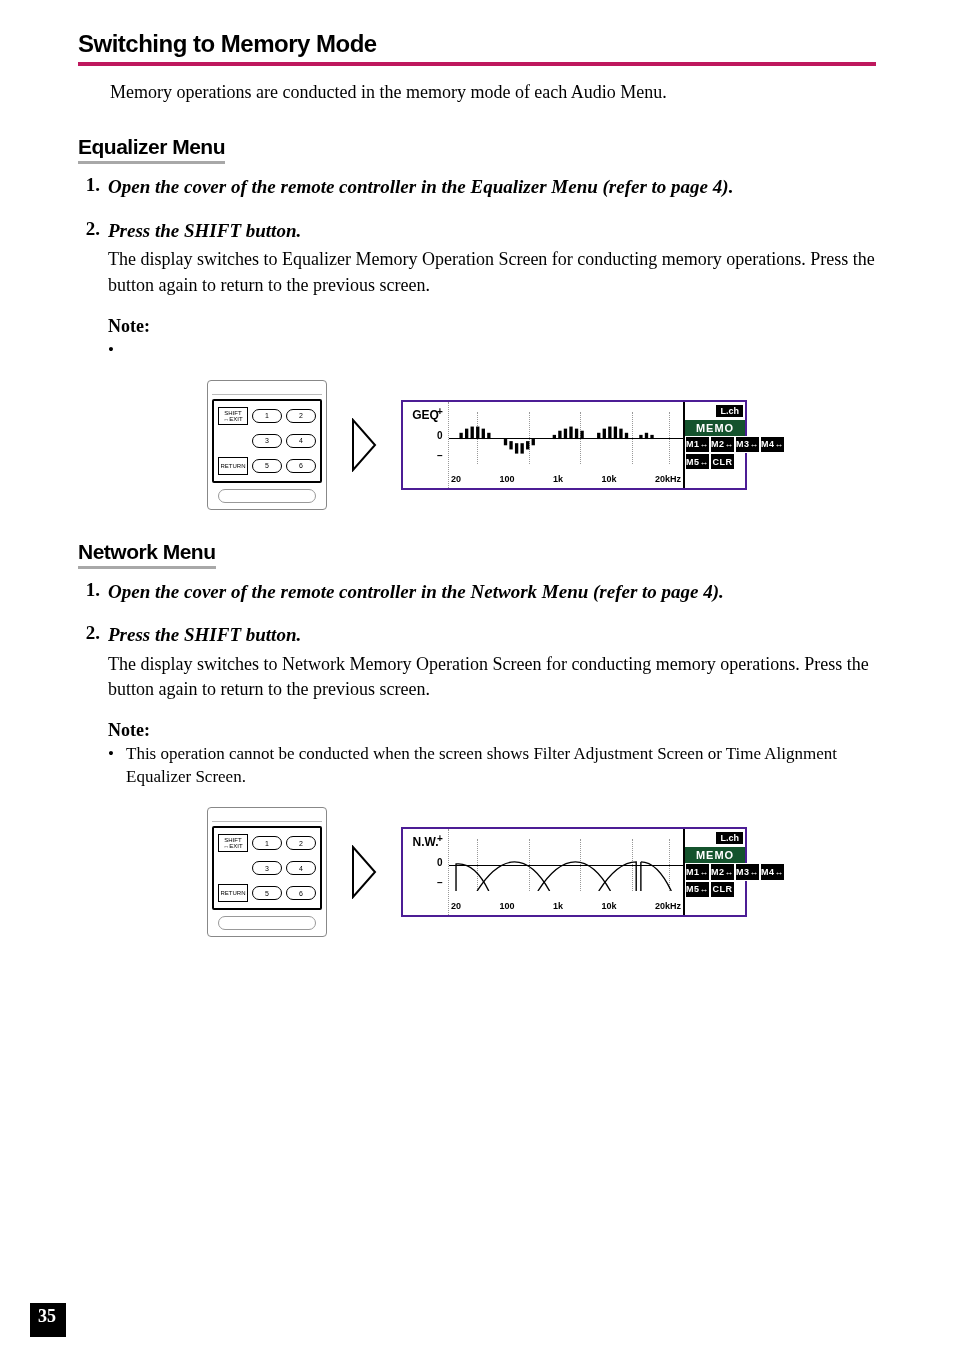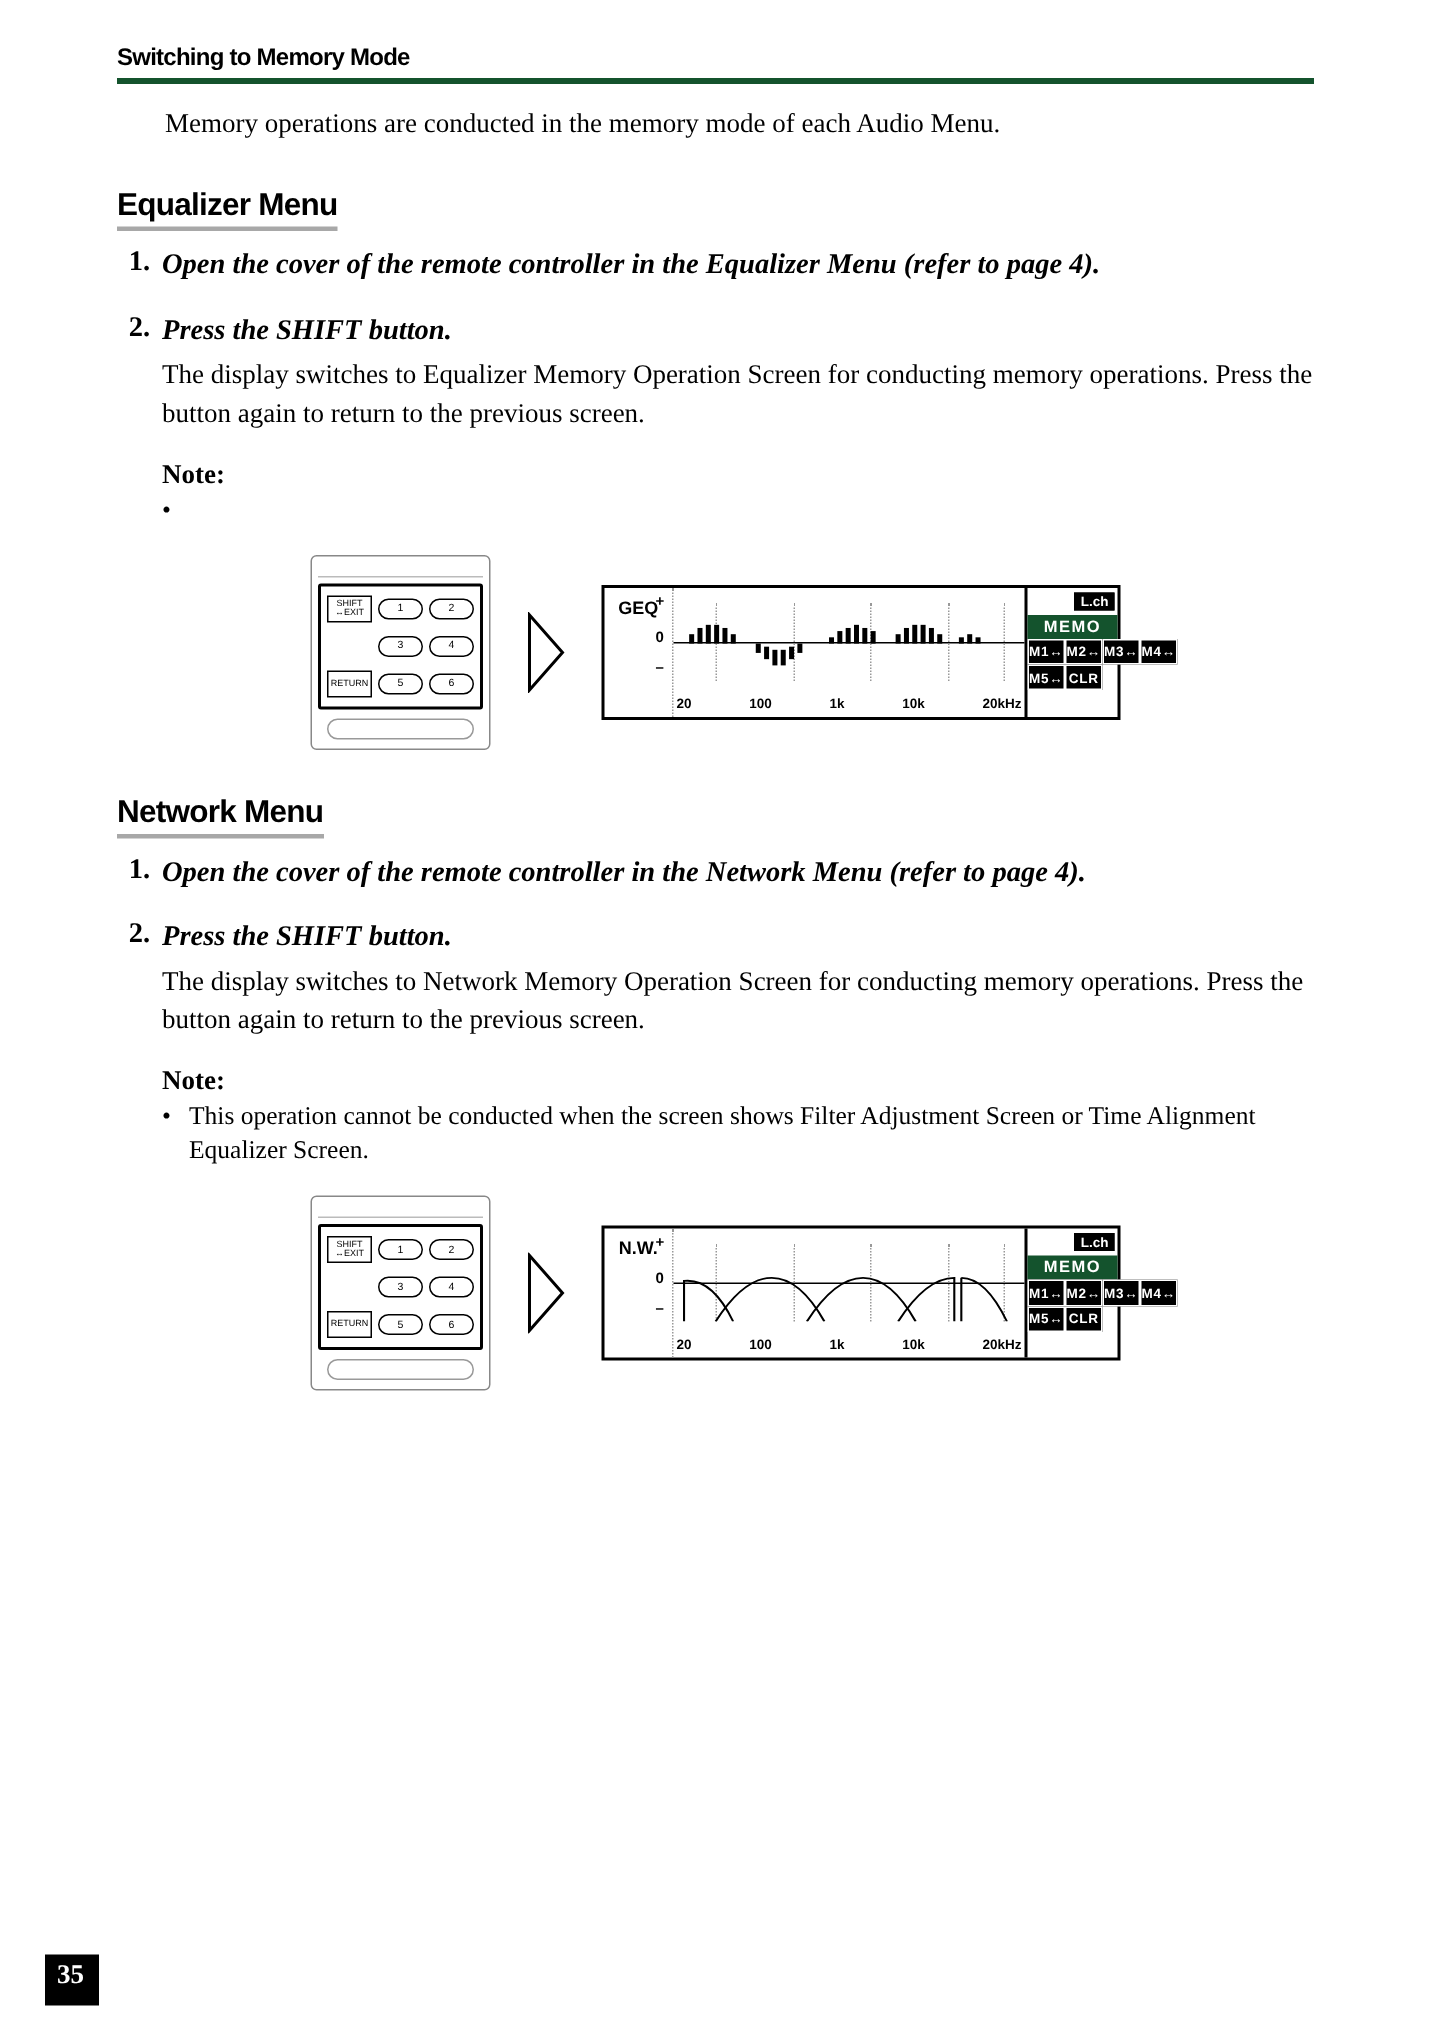--- a/index.html
+++ b/index.html
@@ -20,22 +20,22 @@
     font-style: italic;
     font-weight: bold;
     font-size: 28px;
     padding: 6px 14px 10px 14px;
     margin: 0 -78px 22px -78px;
     font-family: "Times New Roman", Times, serif;
   }
   .h1 {
     font-family: Arial, Helvetica, sans-serif;
     font-weight: bold;
-    font-size: 16px;
-    border-bottom: 4px solid #14532d;
+    font-size: 24px;
+    border-bottom: 4px solid #be185d;
     padding-bottom: 4px;
     margin-bottom: 14px;
     letter-spacing: -0.5px;
   }
   .intro {
     font-size: 18px;
     margin: 0 0 30px 32px;
     line-height: 1.4;
   }
   .h2 {
@@ -150,21 +150,21 @@
     border-bottom: 1px solid #bbb;
     margin-bottom: 4px;
     position: relative;
   }
   
   .arrow-icon svg { display:block; }
   
   .lcd {
     width: 346px;
     height: 90px;
-    border: 2px solid #000000;
+    border: 2px solid #4c1d95;
     display: flex;
     font-family: Arial, sans-serif;
     background: #fff;
   }
   .lcd-left {
     width: 46px;
     border-right: 1px dotted #999;
     display: flex;
     flex-direction: column;
     justify-content: flex-start;

